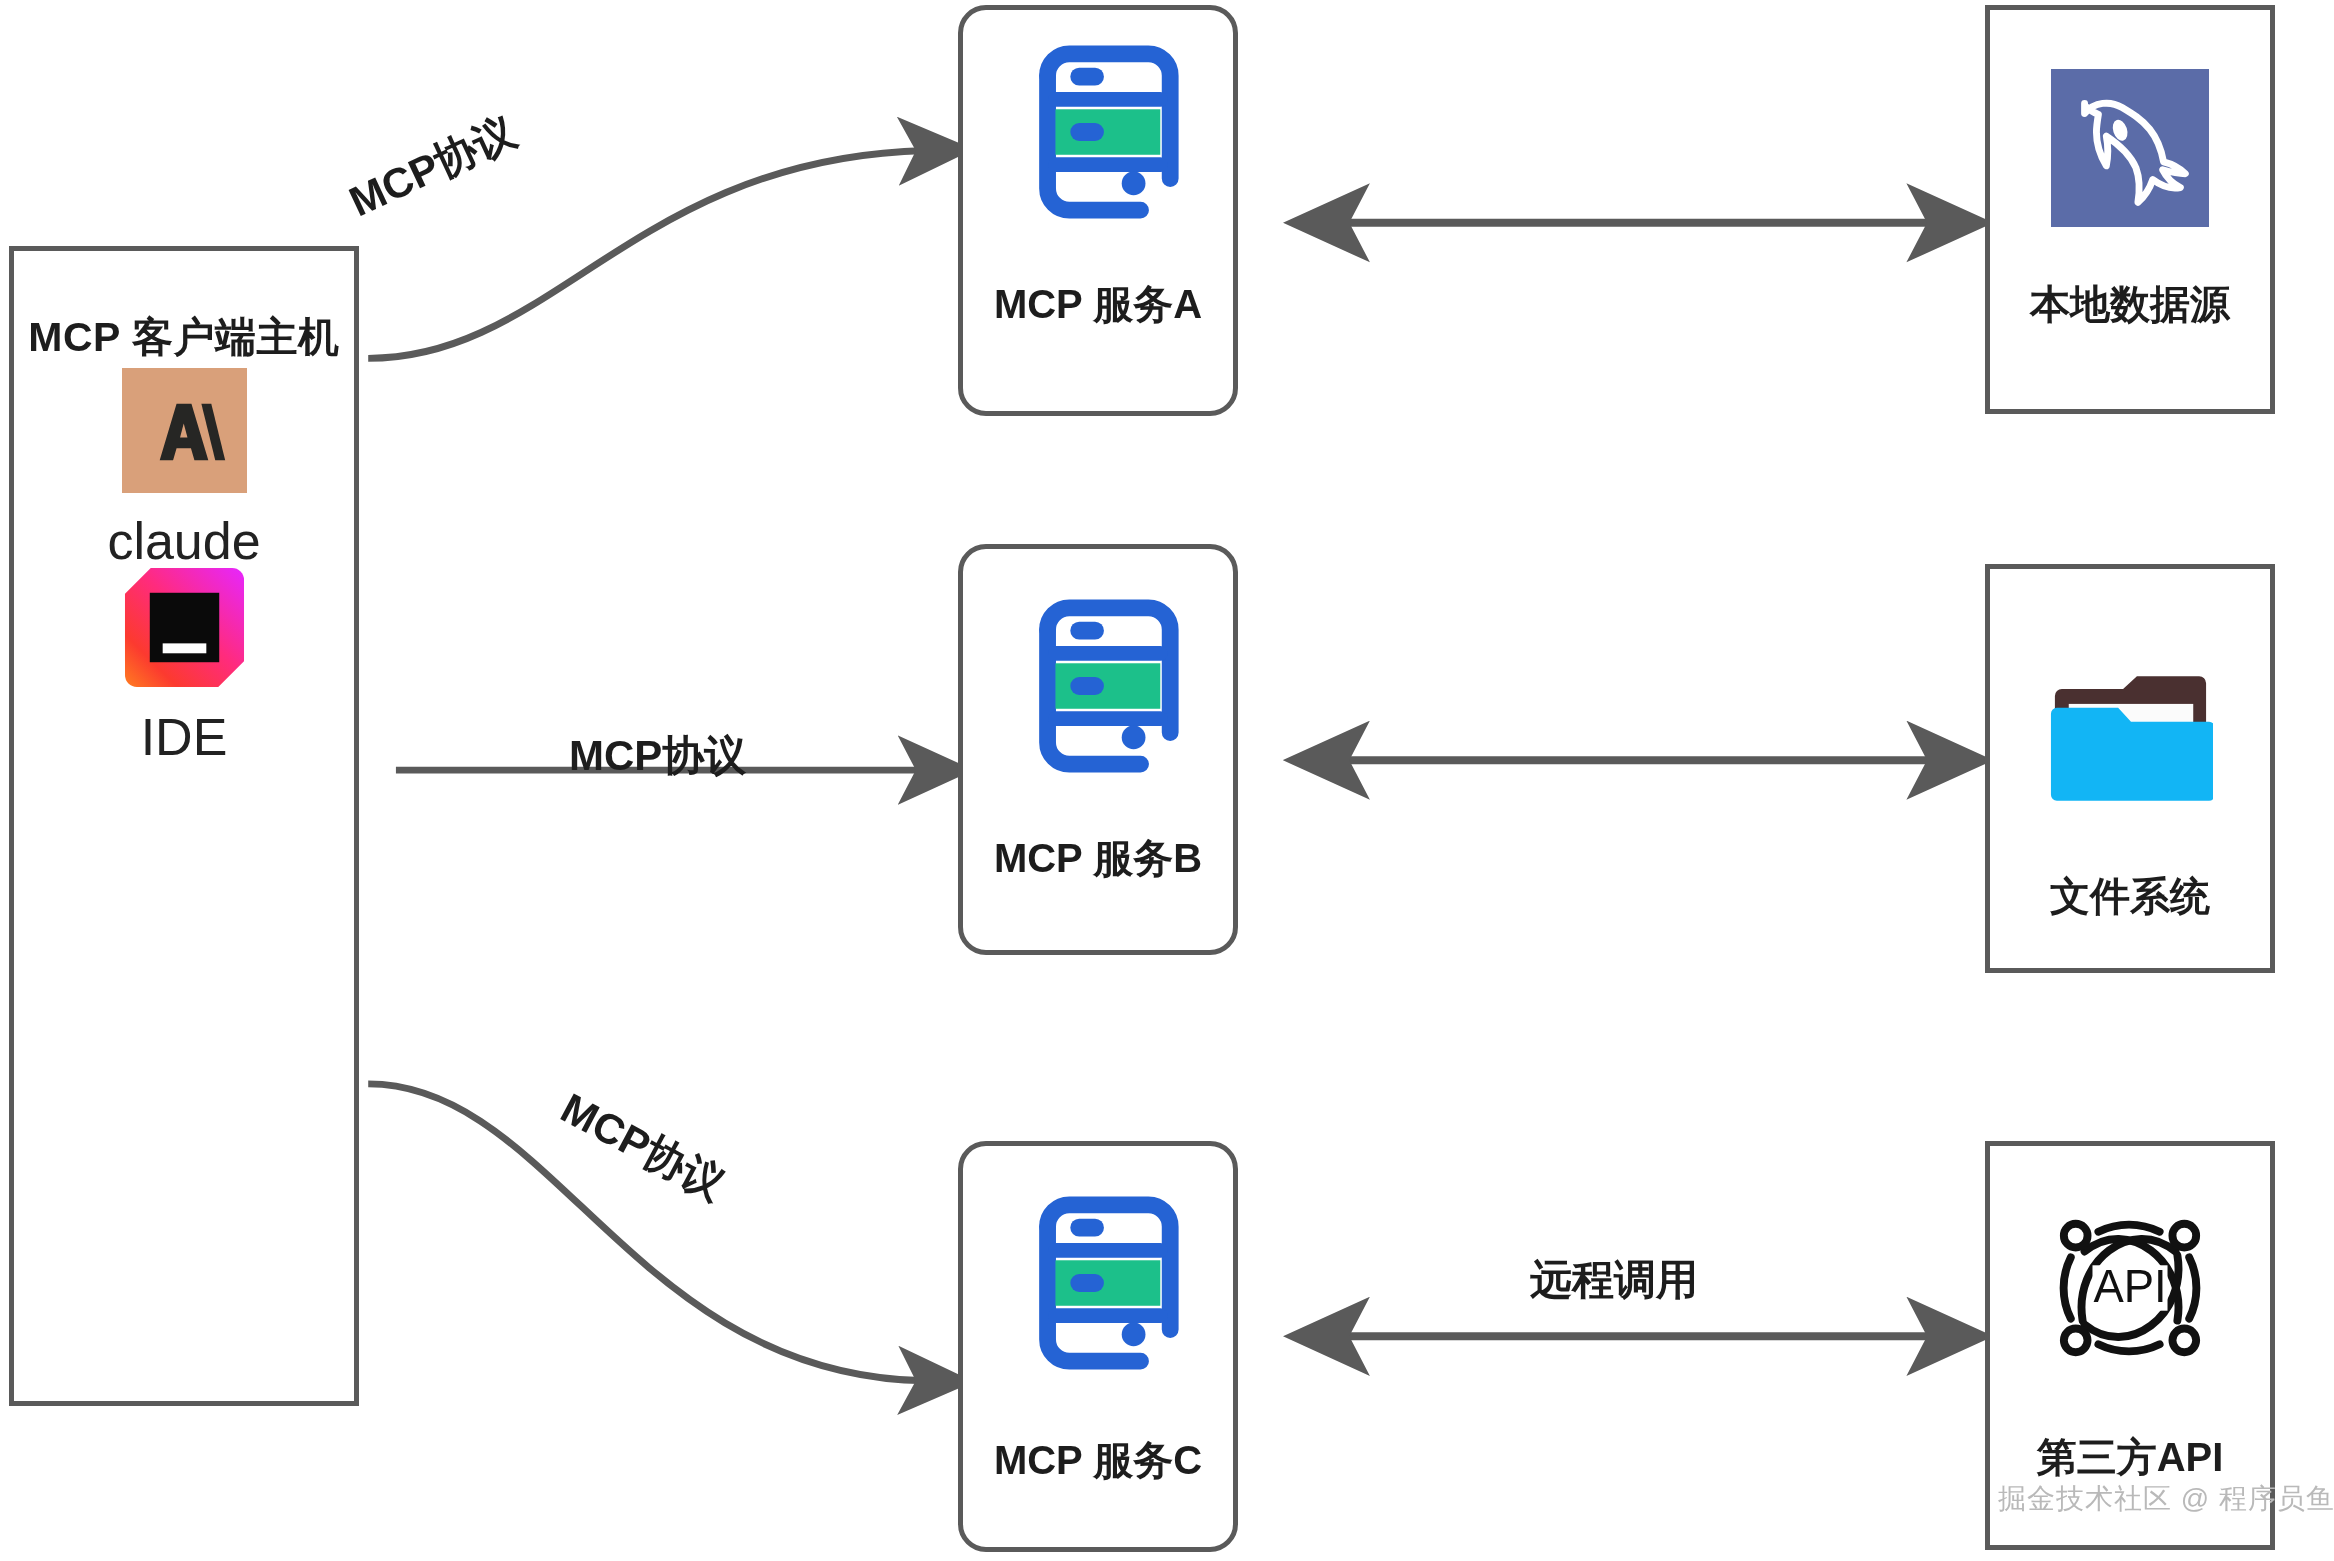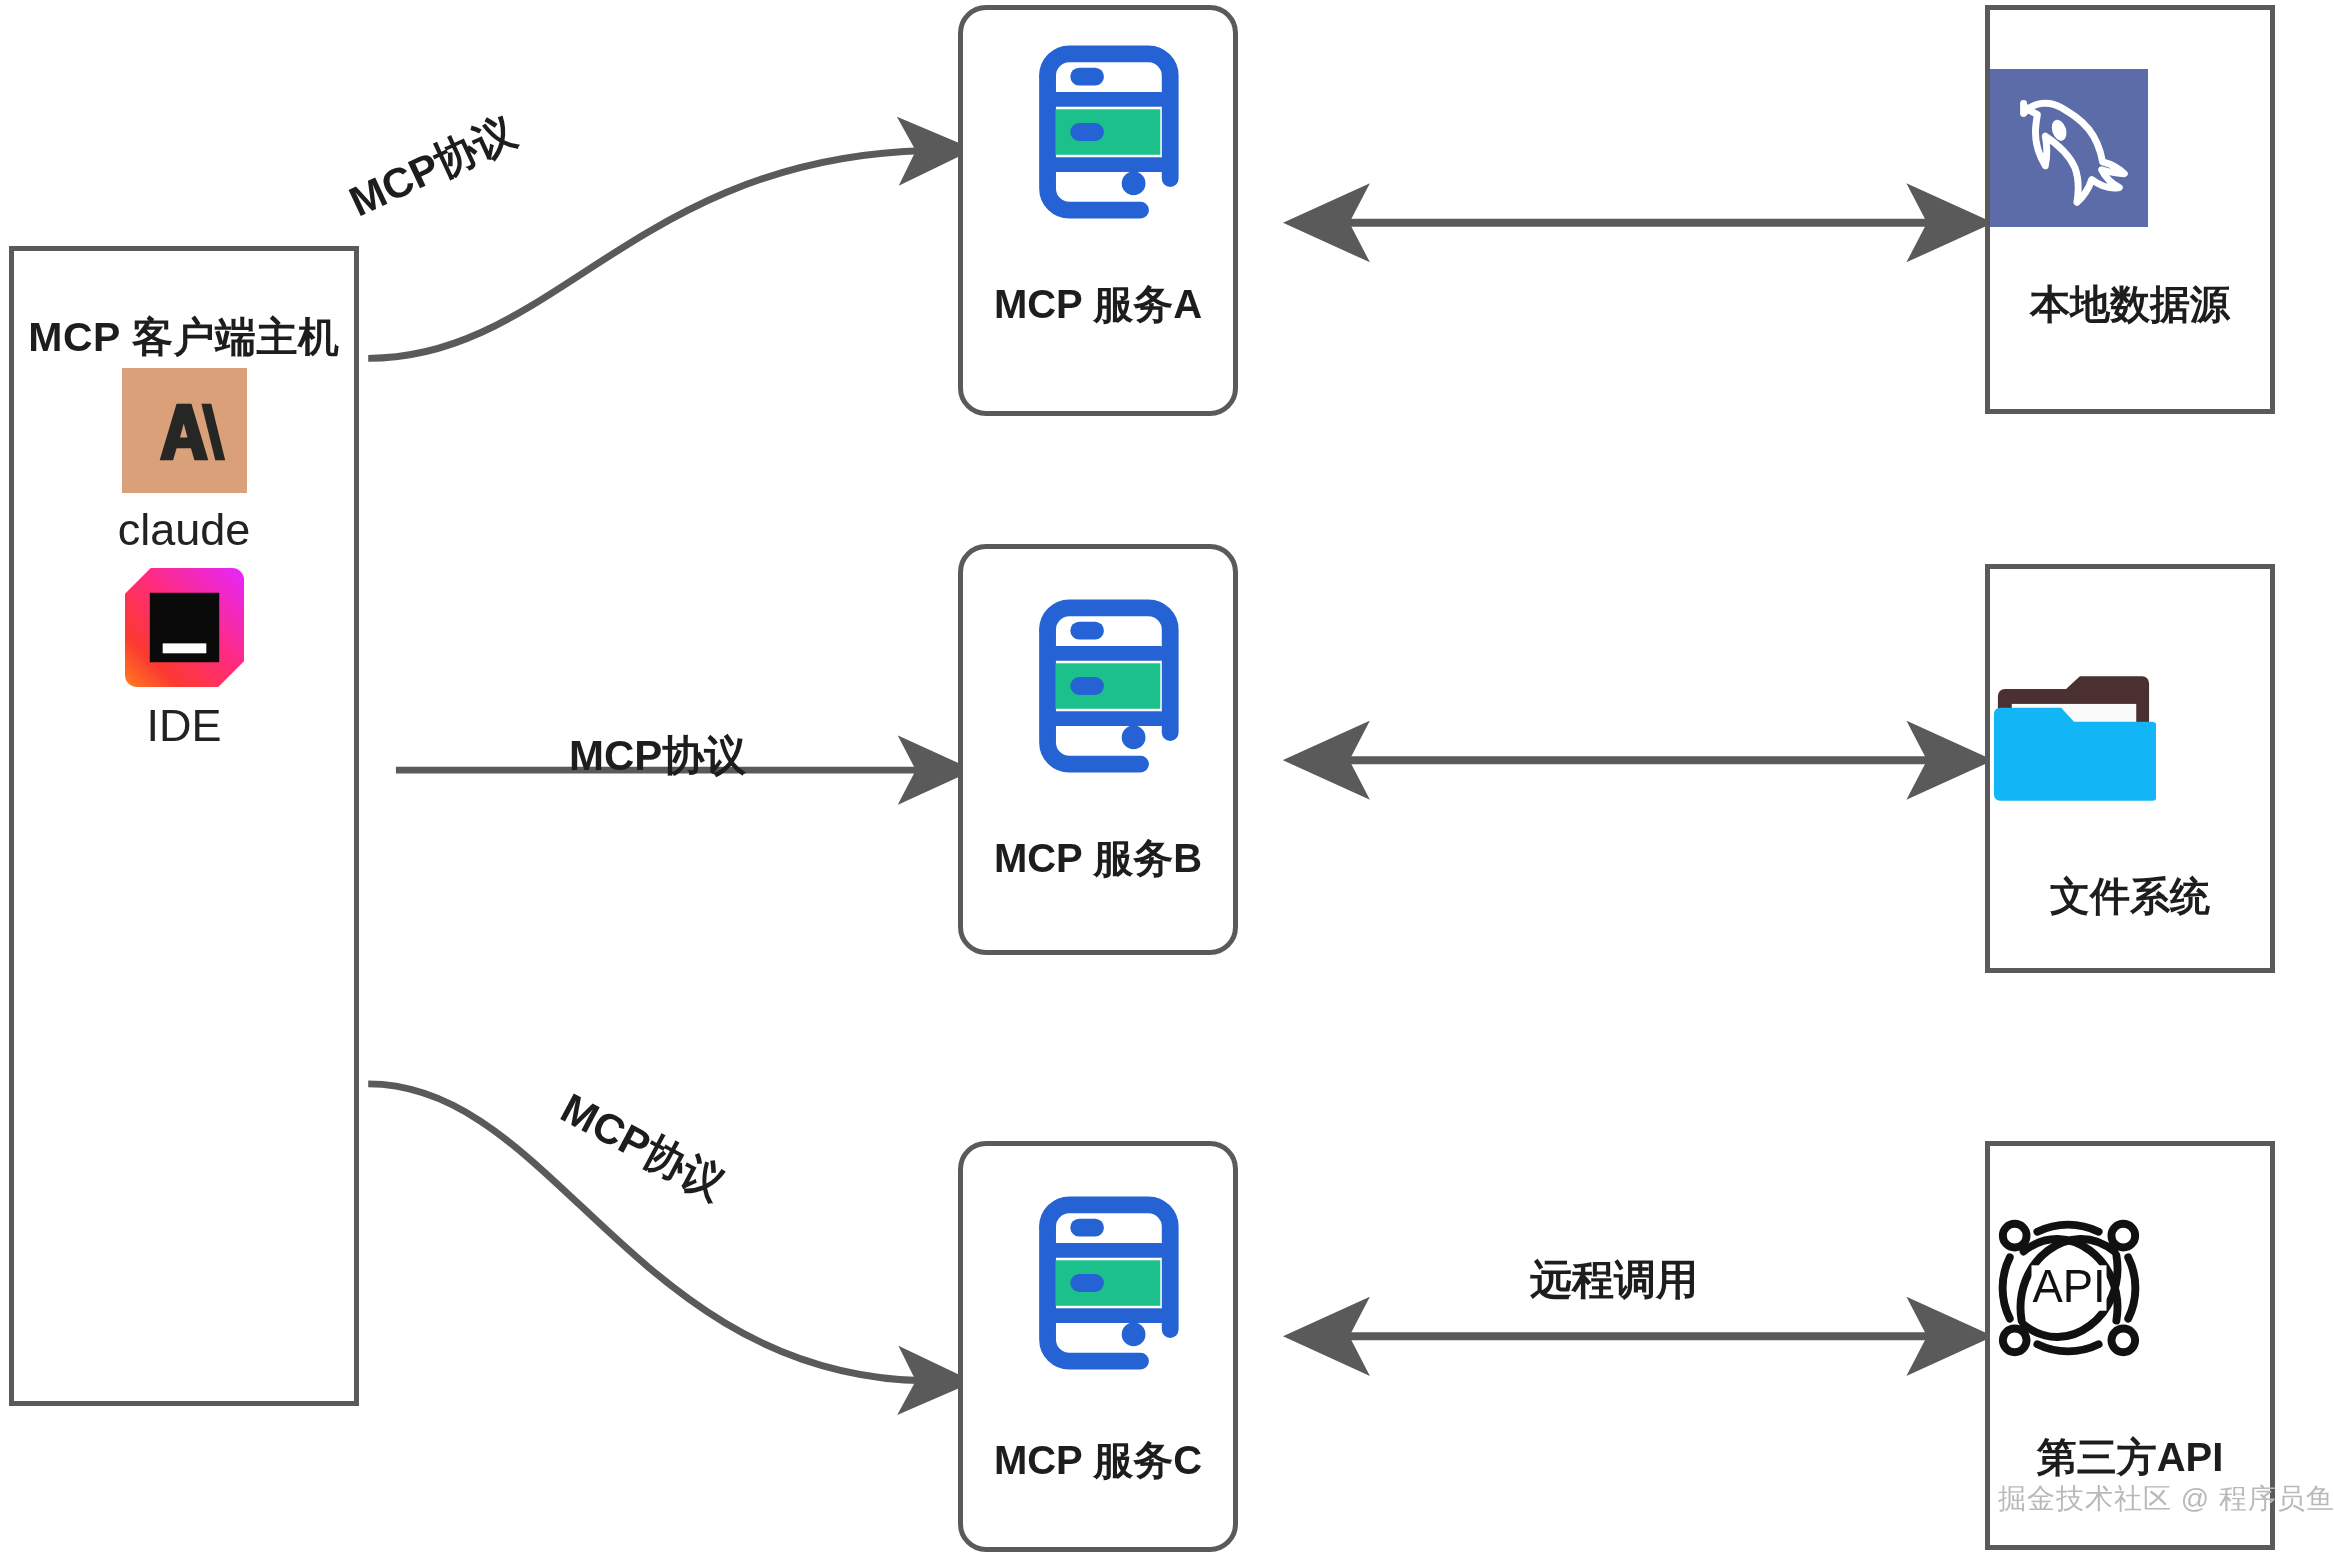--- a/index.html
+++ b/index.html
@@ -58,22 +58,22 @@
     width: 100%;
     text-align: center;
   }
   .client-item .ci-icon {
     display: block;
     margin: 0 auto;
     position: relative;
   }
   .client-item .ci-label {
     display: block;
-    margin-top: 12px;
-    font-size: 45px;
+    margin-top: 20px;
+    font-size: 52px;
     color: #222222;
     font-weight: normal;
     line-height: 1.1;
   }
 
   
   .claude-icon {
     width: 125px;
     height: 125px;
     background: #d9a07a;
@@ -115,21 +115,21 @@
   #res-db { top: 5px; }
   #res-fs { top: 564px; }
   #res-api { top: 1141px; }
   .res-box .box-label { font-size: 40px; }
   #res-db-label { top: 267px; }
   #res-fs-label { top: 277px; margin-top: 23px; }
   #res-api-label { top: 284px; }
   .res-icon-wrap {
     position: absolute;
     left: 0; width: 100%;
-    display: flex; justify-content: flex-start;
+    display: flex; justify-content: center;
   }
   #res-db .res-icon-wrap { top: 59px; }
   #res-fs .res-icon-wrap { top: 99px; }
   #res-api .res-icon-wrap { top: 64px; }
 
   .mysql-icon { width: 158px; height: 158px; background: #5b6ca8; }
   .folder-icon { width: 166px; height: 139px; }
   .api-icon { width: 158px; height: 156px; }
 
   

